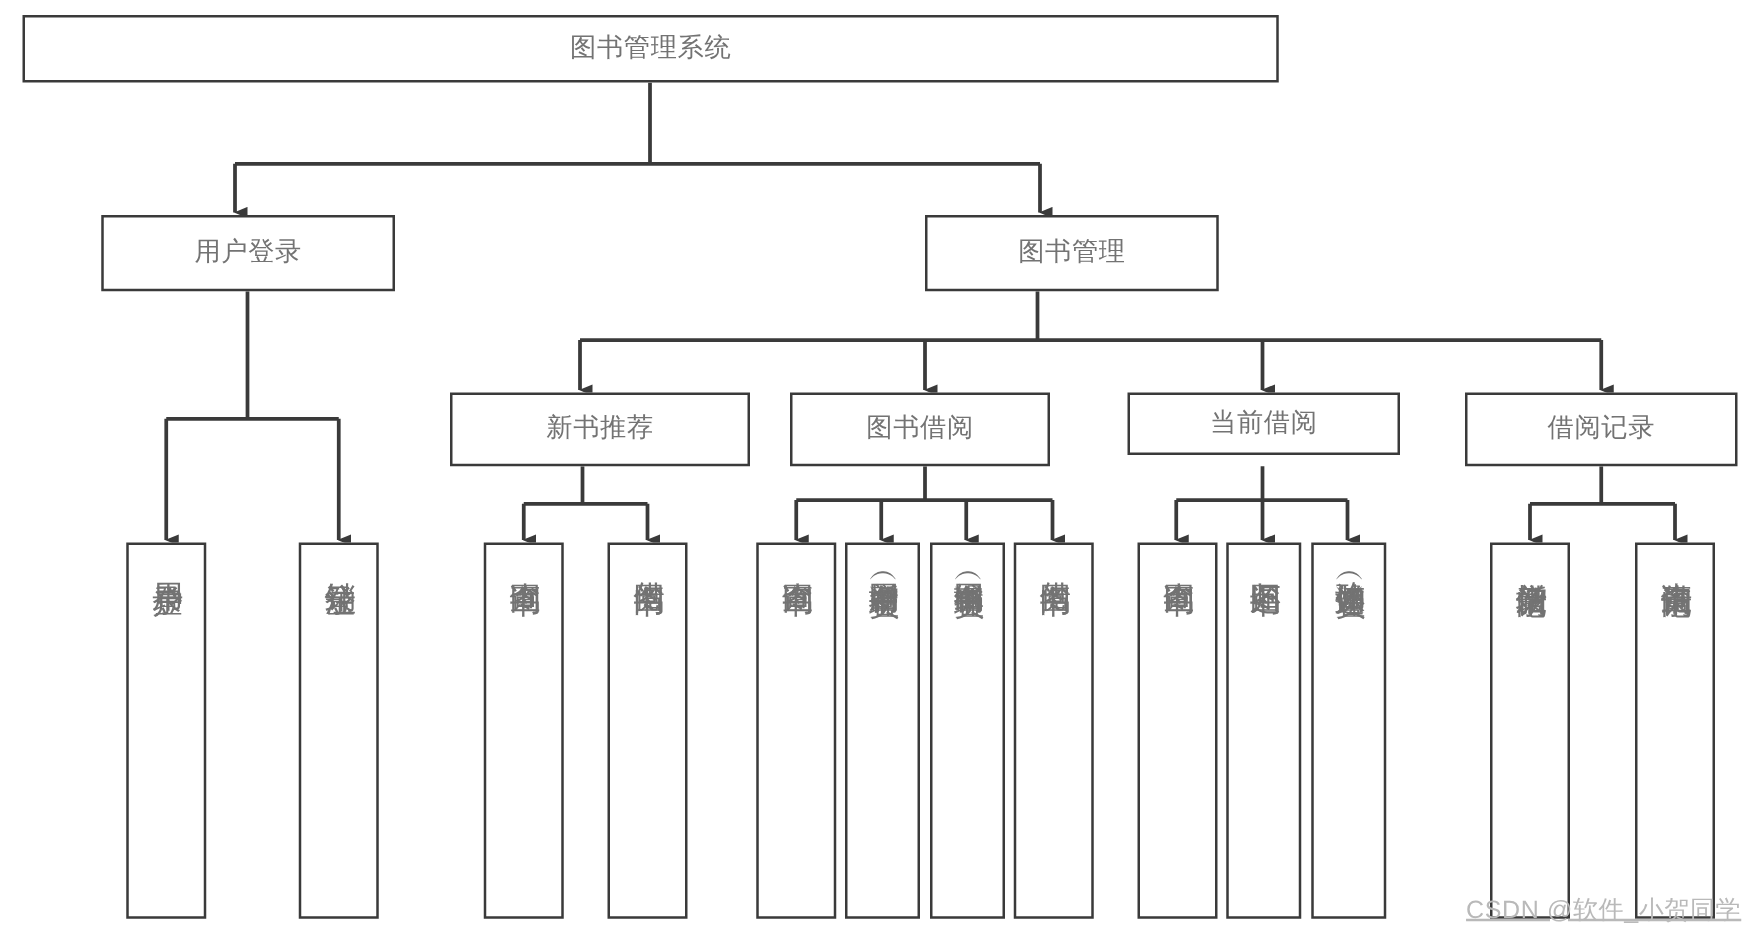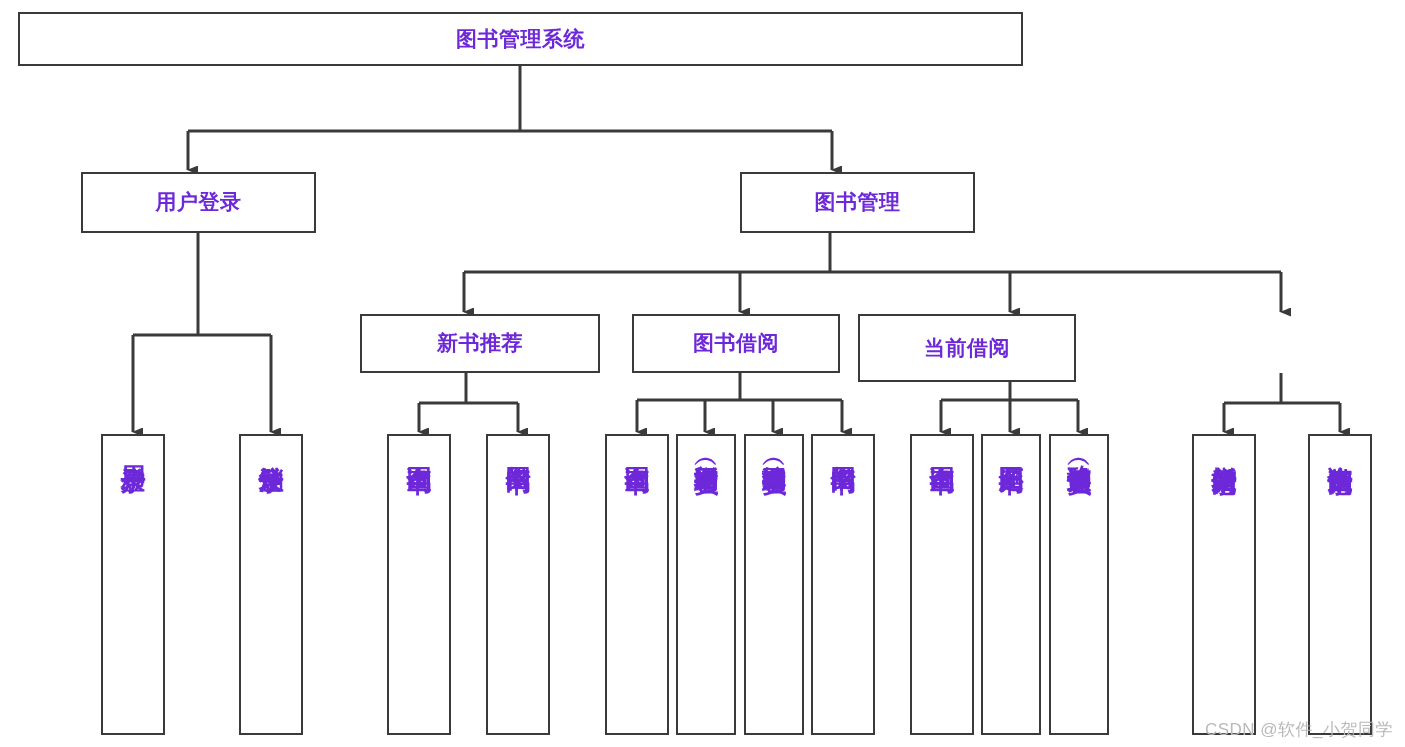--- a/index.html
+++ b/index.html
@@ -26,22 +26,21 @@
     height: 747px;
   }
   .node {
     position: absolute;
     box-sizing: border-box;
     background: #ffffff;
     border: 2px solid #3a3a3a;
     display: flex;
     align-items: center;
     justify-content: center;
-    color: #6d28d9;
-    font-weight: bold;
+    color: #737373;
   }
   .node .label {
     display: block;
     text-align: center;
     line-height: 1.15;
     white-space: nowrap;
   }
   
   .node.horiz .label {
     font-size: 21px;
@@ -61,25 +60,26 @@
     white-space: normal;
     max-height: 100%;
   }
   .node.vert.tall-text .label {
     font-size: 24px;
   }
   #watermark {
     position: absolute;
     right: 12px;
     bottom: 6px;
-    font-size: 17px;
+    font-size: 20px;
     color: #b9b9b9;
     letter-spacing: 0.5px;
     user-select: none;
     white-space: nowrap;
+    text-decoration: underline;
   }
 </style>
 </head>
 <body>
 
 <div id="diagram-root">
 
   <svg id="edge-layer" viewBox="0 0 1405 747" xmlns="http://www.w3.org/2000/svg">
     <defs>
       <marker id="arrowhead" markerWidth="9" markerHeight="11" refX="4.5" refY="10" orient="auto" markerUnits="userSpaceOnUse">
@@ -141,22 +141,25 @@
   <div class="node horiz" style="left:712px; top:172px; width:235px; height:61px;margin-left:28px;">
     <span class="label">图书管理</span>
   </div>
 
   <div class="node horiz" style="left:360px; top:314px; width:240px; height:59px;">
     <span class="label">新书推荐</span>
   </div>
   <div class="node horiz" style="left:632px; top:314px; width:208px; height:59px;">
     <span class="label">图书借阅</span>
   </div>
-  <div class="node horiz" style="left:858px; top:314px; width:218px; height:68px;">
+  <div class="node horiz" style="left:902px; top:314px; width:218px; height:50px;">
     <span class="label">当前借阅</span>
+  </div>
+  <div class="node horiz" style="left:1172px; top:314px; width:218px; height:59px;">
+    <span class="label">借阅记录</span>
   </div>
 
   <div class="node vert" style="left:101px; top:434px; width:64px; height:301px;">
     <span class="label">用户登录</span>
   </div>
   <div class="node vert" style="left:239px; top:434px; width:64px; height:301px;">
     <span class="label">注销登录</span>
   </div>
 
   <div class="node vert" style="left:387px; top:434px; width:64px; height:301px;">

